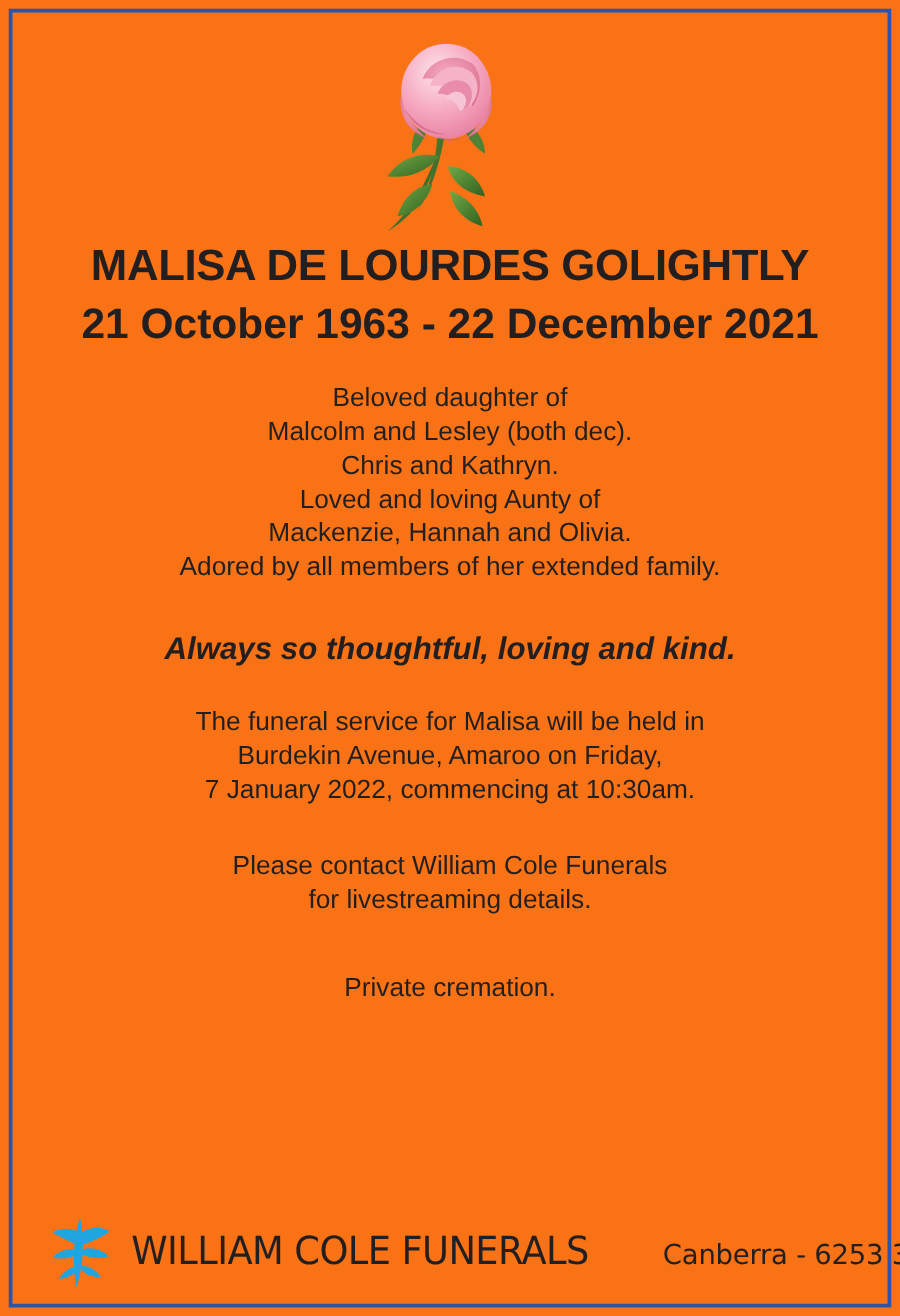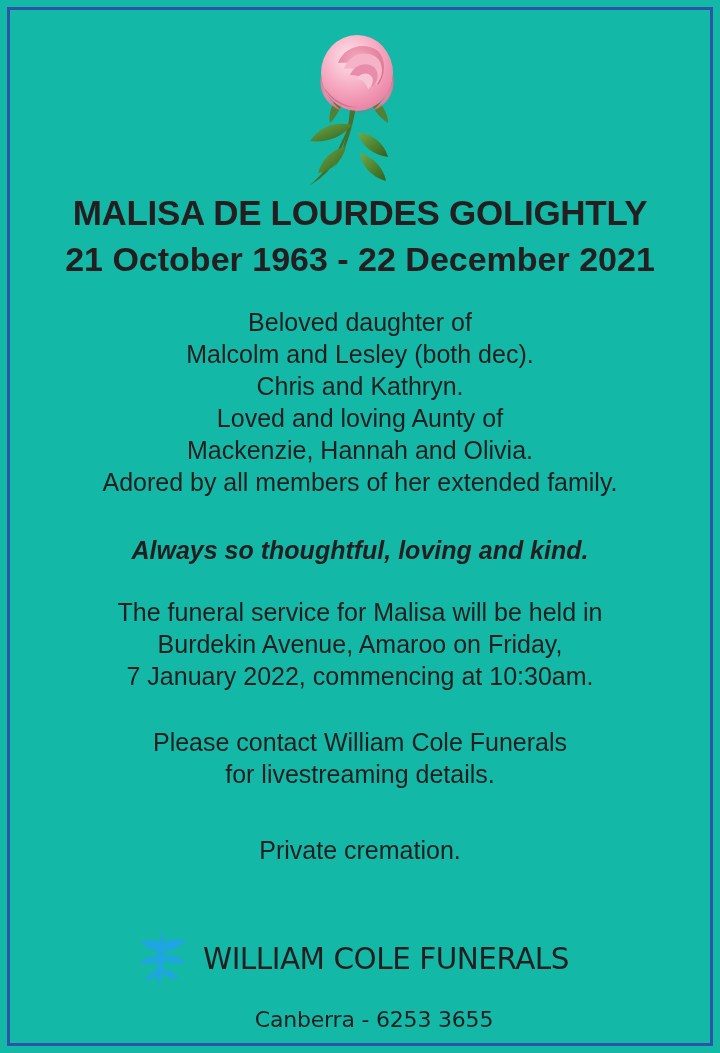--- a/index.html
+++ b/index.html
@@ -12,21 +12,21 @@
     width: 720px;
     height: 1053px;
     font-family: "Liberation Sans", sans-serif;
     color: #231f20;
     overflow: hidden;
   }
   .notice {
     position: relative;
     width: 720px;
     height: 1053px;
-    background: #14b8a6;
+    background: #f97316;
     padding: 9px;
   }
   .notice-border {
     position: absolute;
     left: 7px;
     top: 7px;
     right: 7px;
     bottom: 7px;
     border: 3px solid #2c54a8;
     pointer-events: none;
@@ -65,41 +65,41 @@
     font-weight: bold;
     text-align: center;
     margin-top: 9px;
     line-height: 1.1;
     white-space: nowrap;
   }
 
   
   .block {
     text-align: center;
-    font-size: 25px;
+    font-size: 21px;
     line-height: 1.28;
     margin-top: 28px;
     width: 100%;
   }
   .block.tribute {
     font-style: italic;
     font-weight: bold;
     font-size: 25px;
     margin-top: 36px;
   }
   .block.service { margin-top: 30px; }
   .block.livestream { margin-top: 34px; }
   .block.cremation { margin-top: 44px; }
   .block .line { display: block; }
 
   
   .footer {
     margin-top: auto;
     display: flex;
-    flex-direction: column;
+    flex-direction: row;
     align-items: center;
     width: 100%;
     padding-bottom: 4px;
     gap: 12px;
   }
   .logo-row {
     display: flex;
     align-items: center;
     justify-content: center;
     gap: 10px;

